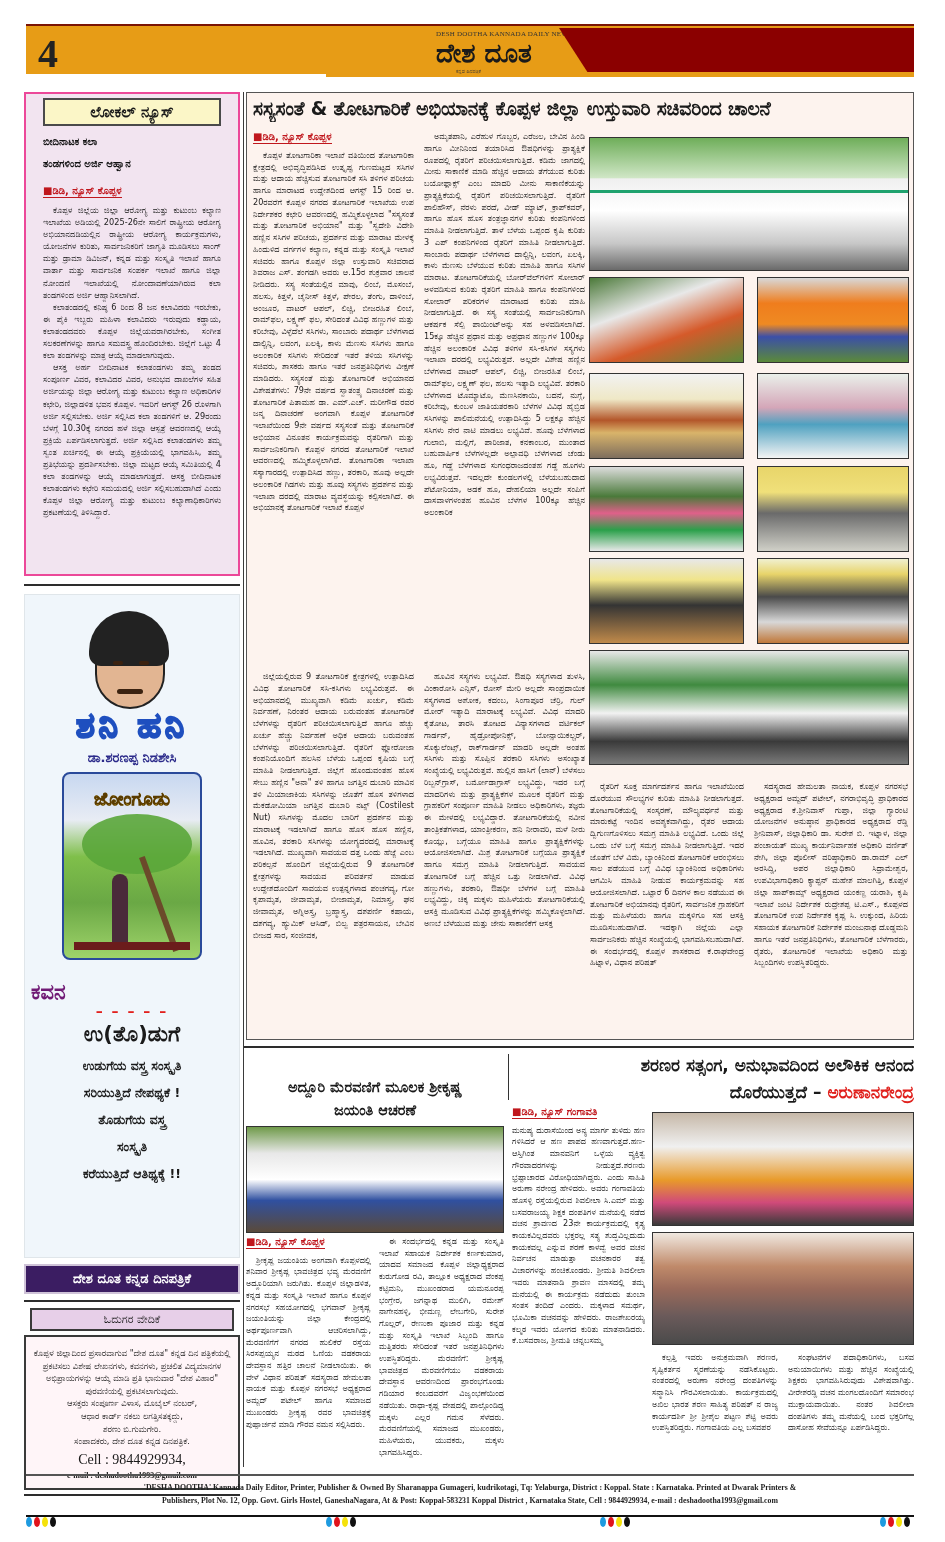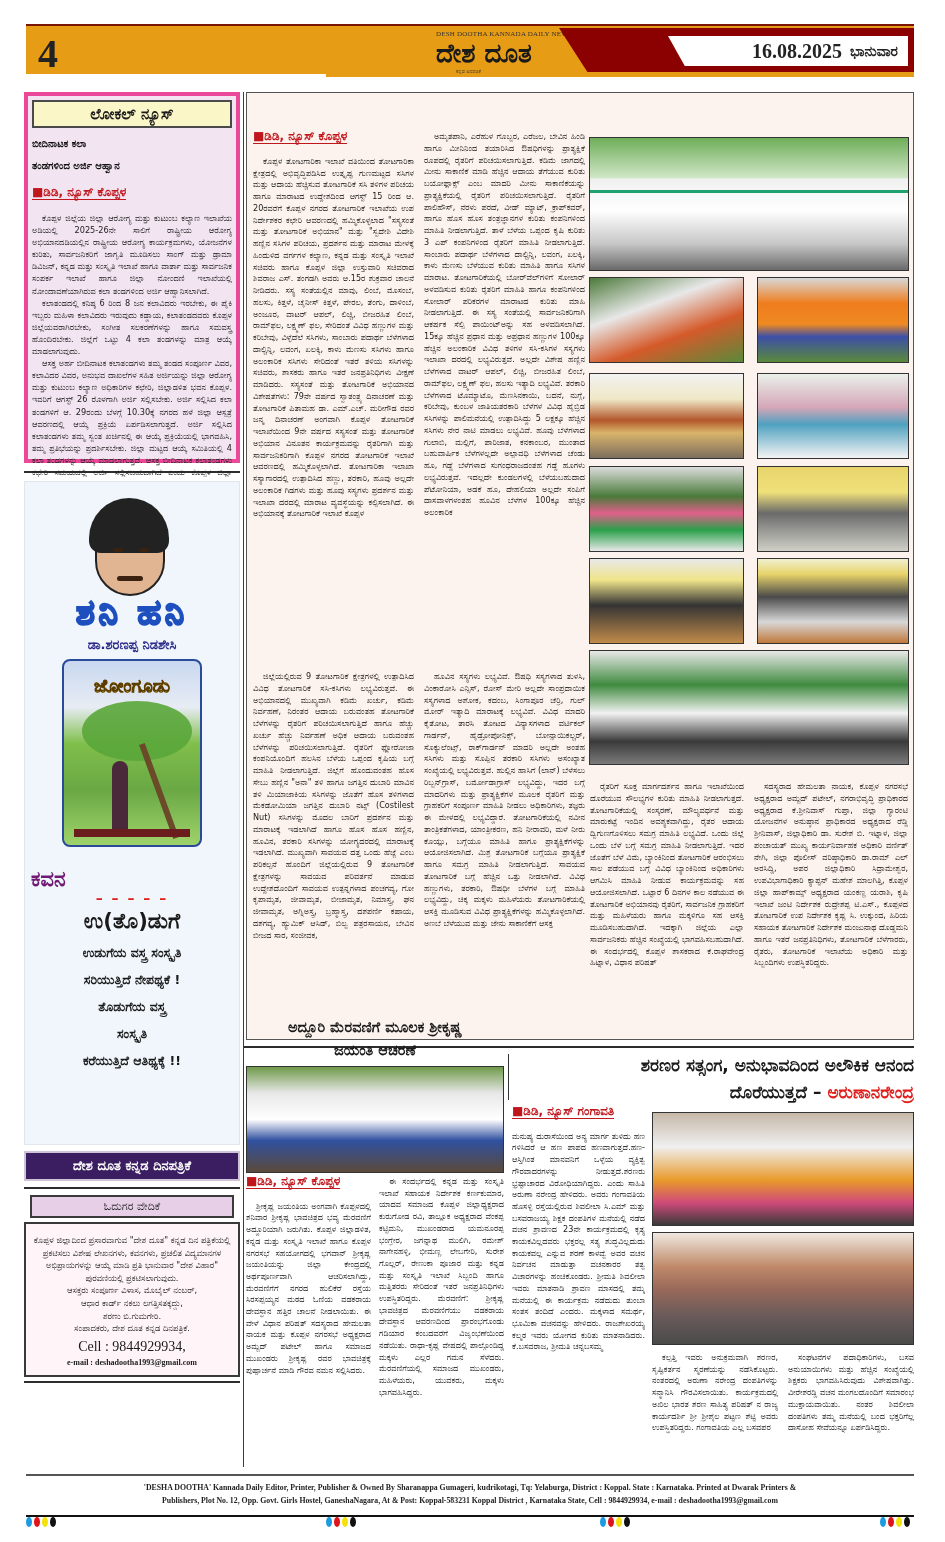--- a/index.html
+++ b/index.html
@@ -13,24 +13,24 @@
   .masthead .brand { position: absolute; left: 410px; top: 12px; font-family: "DejaVu Serif", serif; font-weight: bold; font-size: 26px; color: #1a1a1a; }
   .masthead .tagline { position: absolute; left: 430px; top: 42px; font-size: 5px; color: #333; }
   .masthead .redband { position: absolute; right: 0; top: 2px; width: 355px; height: 44px; background: #8b0000; clip-path: polygon(0 0, 100% 0, 100% 100%, 8% 100%); }
   .masthead .datebox { position: absolute; right: 6px; top: 10px; width: 240px; height: 30px; background: #fff; clip-path: polygon(0 0, 100% 0, 100% 100%, 7% 100%); display: flex; align-items: center; justify-content: flex-end; padding-right: 10px; gap: 8px; }
   .masthead .date { font-family: "Liberation Serif", serif; font-weight: bold; font-size: 20px; color: #222; }
   .masthead .day { font-weight: bold; font-size: 14px; color: #222; }
   .masthead .underline { position: absolute; left: 300px; right: 0; bottom: -3px; height: 3px; background: #e79c16; }
 
   
   .leftcol { position: absolute; left: 24px; top: 92px; width: 216px; }
-  .local-news { background: #f2e4f0; border: 4px solid #ec4899; padding: 4px 4px 6px; height: 371px; }
+  .local-news { background: #f2e4f0; border: 2px solid #ec4899; padding: 4px 17px 6px; height: 484px; }
   .local-banner { background: #fbf6c7; border: 2px solid #4a4a4a; text-align: center; font-weight: bold; font-size: 15px; padding: 3px 0; color: #1a1a1a; }
   .local-head { font-weight: bold; font-size: 10px; line-height: 22px; margin: 5px 0 4px; color: #111; }
-  .byline { font-size: 12px; color: #c0171d; font-weight: bold; border-bottom: 1px solid #c0171d; display: inline-block; margin-bottom: 12px; }
+  .byline { font-size: 10px; color: #c0171d; font-weight: bold; border-bottom: 1px solid #c0171d; display: inline-block; margin-bottom: 6px; }
   .byline::before { content: "\25A0 "; }
   .bodytext { font-size: 8.2px; line-height: 12.1px; text-align: justify; color: #222; }
   .bodytext p { text-indent: 10px; }
 
   .divider { height: 2px; background: #2d2d2d; margin: 8px 0; }
 
   .poetry { background: #f0f6fb; border: 1px solid #e0e6ea; padding: 8px 6px; height: 664px; position: relative; }
   .portrait { width: 118px; height: 100px; margin: 8px auto 0; position: relative; }
   .portrait .hair { position: absolute; left: 16px; top: 0; width: 80px; height: 55px; background: #222; border-radius: 40px 40px 12px 12px; }
   .portrait .face { position: absolute; left: 22px; top: 18px; width: 70px; height: 80px; background: #e2b592; border-radius: 30px 30px 38px 38px; border: 2px solid #222; }
@@ -79,21 +79,21 @@
   .ph-flora { background: linear-gradient(180deg,#e8d56a 0%,#f0e07a 30%,#6a6a6a 55%,#d0d0c8 100%); }
   .ph-packets { background: linear-gradient(180deg,#e8e8e8 0%,#f0e48a 25%,#343434 55%,#c08a4a 100%); }
   .ph-police { background: linear-gradient(180deg,#f0f0d0 0%,#e8d46a 18%,#4a4a4a 45%,#d8d8d8 75%,#c0783a 100%); }
   .ph-group { background: linear-gradient(180deg,#e8e8e8 0%,#3f8a3f 30%,#f2f2f2 55%,#3a3a3a 80%,#7a7a7a 100%); }
   .ph-krishna { background: linear-gradient(180deg,#6f9a4a 0%,#e8e8e8 25%,#ffffff 50%,#3050a0 70%,#5a4a3a 100%); }
   .ph-felicitation { background: linear-gradient(180deg,#c6b8a8 0%,#f0f0f0 30%,#e89a2a 60%,#d04a7a 80%,#3a3a3a 100%); }
   .ph-gathering { background: linear-gradient(180deg,#f0e8e0 0%,#c08a6a 30%,#9a6a5a 50%,#6a5a5a 75%,#4a4a4a 100%); }
 
   .hrule { position: absolute; left: 244px; top: 1046px; width: 670px; height: 2px; background: #2d2d2d; }
 
-  .story2 { position: absolute; left: 246px; top: 1016px; width: 258px; height: 418px; }
+  .story2 { position: absolute; left: 246px; top: 1076px; width: 258px; height: 418px; }
   .story2 .title { text-align: center; font-weight: bold; font-size: 14.5px; line-height: 23px; }
   .story2 .cols { position: absolute; left: 0; top: 160px; width: 258px; height: 258px; display: flex; gap: 8px; }
   .story2 .col { flex: 1; font-size: 8.1px; line-height: 11.7px; text-align: justify; overflow: hidden; }
   .vrule2 { position: absolute; left: 508px; top: 1054px; width: 1px; height: 46px; background: #333; }
 
   .story3 { position: absolute; left: 512px; top: 1052px; width: 402px; height: 418px; }
   .story3 .title { text-align: right; font-weight: bold; font-size: 17px; line-height: 27px; }
   .story3 .accent { color: #e0201c; }
   .story3 .leftcol3 { position: absolute; left: 0; top: 54px; width: 133px; height: 364px; font-size: 8.1px; line-height: 11.7px; text-align: justify; overflow: hidden; }
   .story3 .bottomcols { position: absolute; left: 140px; top: 300px; width: 262px; height: 118px; display: flex; gap: 10px; }
@@ -108,24 +108,20 @@
 </style>
 </head>
 <body>
 
 <div class="masthead">
   <div class="pageno">4</div>
   <div class="en-tag">DESH DOOTHA KANNADA DAILY NEWS</div>
   <div class="brand">ದೇಶ ದೂತ</div>
   <div class="tagline">ಕನ್ನಡ ದಿನಪತ್ರಿಕೆ</div>
   <div class="redband"></div>
-  <div class="datebox">
-    <span class="date">16.08.2025</span>
-    <span class="day">ಭಾನುವಾರ</span>
-  </div>
   <div class="underline"></div>
 </div>
 
 <div class="leftcol">
   <div class="local-news">
     <div class="local-banner">ಲೋಕಲ್ ನ್ಯೂಸ್</div>
     <div class="local-head">
       <div>ಬೀದಿನಾಟಕ ಕಲಾ</div>
       <div>ತಂಡಗಳಿಂದ ಅರ್ಜಿ ಆಹ್ವಾನ</div>
     </div>
@@ -178,20 +174,21 @@
       <div>ಸಂಪಾದಕರು, ದೇಶ ದೂತ ಕನ್ನಡ ದಿನಪತ್ರಿಕೆ.</div>
       <div class="cell">Cell : 9844929934,</div>
       <div class="email">e-mail : deshadootha1993@gmail.com</div>
     </div>
   </div>
 </div>
 
 <div class="vrule"></div>
 
 <div class="lead">
+  <div class="lead-title">ಸಸ್ಯಸಂತೆ &amp; ತೋಟಗಾರಿಕೆ ಅಭಿಯಾನಕ್ಕೆ ಕೊಪ್ಪಳ ಜಿಲ್ಲಾ ಉಸ್ತುವಾರಿ ಸಚಿವರಿಂದ ಚಾಲನೆ</div>
 
   <div class="lead-cols">
     <div class="col">
       <div class="byline">ಡಿಡಿ, ನ್ಯೂಸ್ ಕೊಪ್ಪಳ</div>
       <p>ಕೊಪ್ಪಳ ತೋಟಗಾರಿಕಾ ಇಲಾಖೆ ವತಿಯಿಂದ ತೋಟಗಾರಿಕಾ ಕ್ಷೇತ್ರದಲ್ಲಿ ಅಭಿವೃದ್ಧಿಪಡಿಸಿದ ಉತ್ಕೃಷ್ಟ ಗುಣಮಟ್ಟದ ಸಸಿಗಳ ಮತ್ತು ಆದಾಯ ಹೆಚ್ಚಿಸುವ ತೋಟಗಾರಿಕೆ ಸಸಿ ತಳಿಗಳ ಪರಿಚಯ ಹಾಗೂ ಮಾರಾಟದ ಉದ್ದೇಶದಿಂದ ಆಗಸ್ಟ್ 15 ರಿಂದ ಆ. 20ರವರೆಗೆ ಕೊಪ್ಪಳ ನಗರದ ತೋಟಗಾರಿಕೆ ಇಲಾಖೆಯ ಉಪ ನಿರ್ದೇಶಕರ ಕಛೇರಿ ಆವರಣದಲ್ಲಿ ಹಮ್ಮಿಕೊಳ್ಳಲಾದ "ಸಸ್ಯಸಂತೆ ಮತ್ತು ತೋಟಗಾರಿಕೆ ಅಭಿಯಾನ" ಮತ್ತು "ಸ್ವದೇಶಿ ವಿದೇಶಿ ಹಣ್ಣಿನ ಸಸಿಗಳ ಪರಿಚಯ, ಪ್ರದರ್ಶನ ಮತ್ತು ಮಾರಾಟ ಮೇಳಕ್ಕೆ ಹಿಂದುಳಿದ ವರ್ಗಗಳ ಕಲ್ಯಾಣ, ಕನ್ನಡ ಮತ್ತು ಸಂಸ್ಕೃತಿ ಇಲಾಖೆ ಸಚಿವರು ಹಾಗೂ ಕೊಪ್ಪಳ ಜಿಲ್ಲಾ ಉಸ್ತುವಾರಿ ಸಚಿವರಾದ ಶಿವರಾಜ ಎಸ್. ತಂಗಡಗಿ ಅವರು ಆ.15ರ ಶುಕ್ರವಾರ ಚಾಲನೆ ನೀಡಿದರು. ಸಸ್ಯ ಸಂತೆಯಲ್ಲಿನ ಮಾವು, ಲಿಂಬೆ, ಮೊಸಂಬೆ, ಹಲಸು, ಕಿತ್ತಳೆ, ಚೈನೀಸ್ ಕಿತ್ತಳೆ, ಪೇರಲ, ತೆಂಗು, ದಾಳಿಂಬೆ, ಅಂಜೂರ, ವಾಟರ್ ಆಪಲ್, ಲಿಚ್ಚಿ, ಬೀಜರಹಿತ ಲಿಂಬೆ, ರಾಮ್‌ಫಲ, ಲಕ್ಷ್ಮಣ್ ಫಲ, ಸೇರಿದಂತೆ ವಿವಿಧ ಹಣ್ಣುಗಳ ಮತ್ತು ಕರಿಬೇವು, ವಿಳ್ಳೆದೆಲೆ ಸಸಿಗಳು, ಸಾಂಬಾರು ಪದಾರ್ಥ ಬೆಳೆಗಳಾದ ದಾಲ್ಚಿನ್ನಿ, ಲವಂಗ, ಏಲಕ್ಕಿ, ಕಾಳು ಮೆಣಸು ಸಸಿಗಳು ಹಾಗೂ ಅಲಂಕಾರಿಕ ಸಸಿಗಳು ಸೇರಿದಂತೆ ಇತರೆ ತಳಿಯ ಸಸಿಗಳನ್ನು ಸಚಿವರು, ಶಾಸಕರು ಹಾಗೂ ಇತರೆ ಜನಪ್ರತಿನಿಧಿಗಳು ವೀಕ್ಷಣೆ ಮಾಡಿದರು. ಸಸ್ಯಸಂತೆ ಮತ್ತು ತೋಟಗಾರಿಕೆ ಅಭಿಯಾನದ ವಿಶೇಷತೆಗಳು: 79ನೇ ವರ್ಷದ ಸ್ವಾತಂತ್ರ್ಯ ದಿನಾಚರಣೆ ಮತ್ತು ತೋಟಗಾರಿಕೆ ಪಿತಾಮಹ ಡಾ. ಎಮ್.ಎಚ್. ಮರೀಗೌಡ ರವರ ಜನ್ಮ ದಿನಾಚರಣೆ ಅಂಗವಾಗಿ ಕೊಪ್ಪಳ ತೋಟಗಾರಿಕೆ ಇಲಾಖೆಯಿಂದ 9ನೇ ವರ್ಷದ ಸಸ್ಯಸಂತೆ ಮತ್ತು ತೋಟಗಾರಿಕೆ ಅಭಿಯಾನ ವಿನೂತನ ಕಾರ್ಯಕ್ರಮವನ್ನು ರೈತರಿಗಾಗಿ ಮತ್ತು ಸಾರ್ವಜನಿಕರಿಗಾಗಿ ಕೊಪ್ಪಳ ನಗರದ ತೋಟಗಾರಿಕೆ ಇಲಾಖೆ ಆವರಣದಲ್ಲಿ ಹಮ್ಮಿಕೊಳ್ಳಲಾಗಿದೆ. ತೋಟಗಾರಿಕಾ ಇಲಾಖಾ ಸಸ್ಯಾಗಾರದಲ್ಲಿ ಉತ್ಪಾದಿಸಿದ ಹಣ್ಣು, ತರಕಾರಿ, ಹೂವು ಅಲ್ಲದೇ ಅಲಂಕಾರಿಕ ಗಿಡಗಳು ಮತ್ತು ಹೂವು ಸಸ್ಯಗಳು ಪ್ರದರ್ಶನ ಮತ್ತು ಇಲಾಖಾ ದರದಲ್ಲಿ ಮಾರಾಟ ವ್ಯವಸ್ಥೆಯನ್ನು ಕಲ್ಪಿಸಲಾಗಿದೆ. ಈ ಅಭಿಯಾನಕ್ಕೆ ತೋಟಗಾರಿಕೆ ಇಲಾಖೆ ಕೊಪ್ಪಳ</p>
     </div>
     <div class="col">
       <p>ಅಮೃತಪಾನಿ, ಎರೆಹುಳ ಗೊಬ್ಬರ, ಎರೆಜಲ, ಬೇವಿನ ಹಿಂಡಿ ಹಾಗೂ ಮೀನಿನಿಂದ ತಯಾರಿಸಿದ ಔಷಧಿಗಳನ್ನು ಪ್ರಾತ್ಯಕ್ಷಿಕೆ ರೂಪದಲ್ಲಿ ರೈತರಿಗೆ ಪರಿಚಯಿಸಲಾಗುತ್ತಿದೆ. ಕಡಿಮೆ ಜಾಗದಲ್ಲಿ ಮೀನು ಸಾಕಾಣಿಕೆ ಮಾಡಿ ಹೆಚ್ಚಿನ ಆದಾಯ ತೆಗೆಯುವ ಕುರಿತು ಬಯೋಫ್ಲಾಕ್ಸ್ ಎಂಬ ಮಾದರಿ ಮೀನು ಸಾಕಾಣಿಕೆಯನ್ನು ಪ್ರಾತ್ಯಕ್ಷಿಕೆಯಲ್ಲಿ ರೈತರಿಗೆ ಪರಿಚಯಿಸಲಾಗುತ್ತಿದೆ. ರೈತರಿಗೆ ಪಾಲಿಹೌಸ್, ನೆರಳು ಪರದೆ, ವೀಡ್ ಮ್ಯಾಟ್, ಕ್ರಾಪ್‌ಕವರ್, ಹಾಗೂ ಹೊಸ ಹೊಸ ತಂತ್ರಜ್ಞಾನಗಳ ಕುರಿತು ಕಂಪನಿಗಳಿಂದ ಮಾಹಿತಿ ನೀಡಲಾಗುತ್ತಿದೆ. ತಾಳೆ ಬೆಳೆಯ ಒಪ್ಪಂದ ಕೃಷಿ ಕುರಿತು 3 ಎಪ್ ಕಂಪನಿಗಳಿಂದ ರೈತರಿಗೆ ಮಾಹಿತಿ ನೀಡಲಾಗುತ್ತಿದೆ. ಸಾಂಬಾರು ಪದಾರ್ಥ ಬೆಳೆಗಳಾದ ದಾಲ್ಚಿನ್ನಿ, ಲವಂಗ, ಏಲಕ್ಕಿ, ಕಾಳು ಮೆಣಸು ಬೆಳೆಯುವ ಕುರಿತು ಮಾಹಿತಿ ಹಾಗೂ ಸಸಿಗಳ ಮಾರಾಟ. ತೋಟಗಾರಿಕೆಯಲ್ಲಿ ಬೋರ್‌ವೆಲ್‌ಗಳಿಗೆ ಸೋಲಾರ್ ಅಳವಡಿಸುವ ಕುರಿತು ರೈತರಿಗೆ ಮಾಹಿತಿ ಹಾಗೂ ಕಂಪನಿಗಳಿಂದ ಸೋಲಾರ್ ಪರಿಕರಗಳ ಮಾರಾಟದ ಕುರಿತು ಮಾಹಿ ನೀಡಲಾಗುತ್ತಿದೆ. ಈ ಸಸ್ಯ ಸಂತೆಯಲ್ಲಿ ಸಾರ್ವಜನಿಕರಿಗಾಗಿ ಆಕರ್ಷಕ ಸೆಲ್ಪಿ ಪಾಯಿಂಟ್‌ಅನ್ನು ಸಹ ಅಳವಡಿಸಲಾಗಿದೆ. 15ಕ್ಕೂ ಹೆಚ್ಚಿನ ಪ್ರಧಾನ ಮತ್ತು ಅಪ್ರಧಾನ ಹಣ್ಣುಗಳ 100ಕ್ಕೂ ಹೆಚ್ಚಿನ ಅಲಂಕಾರಿಕ ವಿವಿಧ ತಳಿಗಳ ಸಸಿ-ಕಸಿಗಳ ಸಸ್ಯಗಳು ಇಲಾಖಾ ದರದಲ್ಲಿ ಲಭ್ಯವಿರುತ್ತವೆ. ಅಲ್ಲದೇ ವಿಶೇಷ ಹಣ್ಣಿನ ಬೆಳೆಗಳಾದ ವಾಟರ್ ಆಪಲ್, ಲಿಚ್ಚಿ, ಬೀಜರಹಿತ ಲಿಂಬೆ, ರಾಮ್‌ಫಲ, ಲಕ್ಷ್ಮಣ್ ಫಲ, ಹಲಸು ಇತ್ಯಾದಿ ಲಭ್ಯವಿವೆ. ತರಕಾರಿ ಬೆಳೆಗಳಾದ ಟೊಮ್ಯಾಟೊ, ಮೆಣಸಿನಕಾಯಿ, ಬದನೆ, ನುಗ್ಗೆ, ಕರಿಬೇವು, ಕುಂಬಳ ಜಾತಿಯತರಕಾರಿ ಬೆಳೆಗಳ ವಿವಿಧ ಹೈಬ್ರಿಡ ಸಸಿಗಳನ್ನು ಪಾಲಿಮನೆಯಲ್ಲಿ ಉತ್ಪಾದಿಸಿದ್ದು 5 ಲಕ್ಷಕ್ಕೂ ಹೆಚ್ಚಿನ ಸಸಿಗಳು ನೇರ ನಾಟಿ ಮಾಡಲು ಲಭ್ಯವಿವೆ. ಹೂವು ಬೆಳೆಗಳಾದ ಗುಲಾಬಿ, ಮಲ್ಲಿಗೆ, ಪಾರಿಜಾತ, ಕನಕಾಂಬರ, ಮುಂತಾದ ಬಹುವಾರ್ಷಿಕ ಬೆಳೆಗಳಲ್ಲದೇ ಅಲ್ಪಾವಧಿ ಬೆಳೆಗಳಾದ ಚೆಂಡು ಹೂ, ಗಡ್ಡೆ ಬೆಳೆಗಳಾದ ಸುಗಂಧರಾಜದಂತಹ ಗಡ್ಡೆ ಹೂಗಳು ಲಭ್ಯವಿರುತ್ತವೆ. ಇದಲ್ಲದೇ ಕುಂಡಲಗಳಲ್ಲಿ ಬೆಳೆಯಬಹುದಾದ ಪೆಟೋನಿಯಾ, ಅಡಕೆ ಹೂ, ದೇಹಲಿಯಾ ಅಲ್ಲದೇ ಸಂಪಿಗೆ ದಾಸವಾಳಗಳಂತಹ ಹೂವಿನ ಬೆಳೆಗಳ 100ಕ್ಕೂ ಹೆಚ್ಚಿನ ಅಲಂಕಾರಿಕ</p>
     </div>
   </div>

